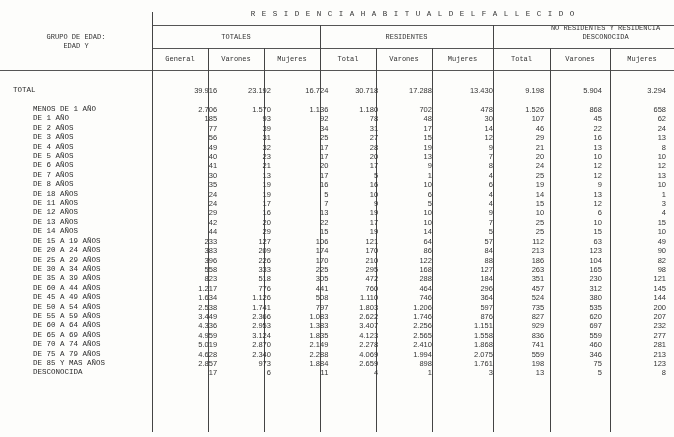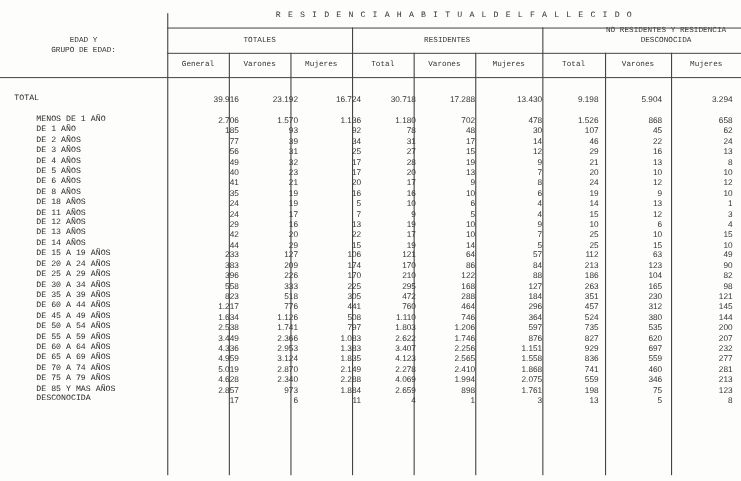--- a/index.html
+++ b/index.html
@@ -14,22 +14,22 @@
   td.num { text-align:right; font-family:"Liberation Sans","DejaVu Sans",sans-serif; font-size:7.6px; color:#333; }
   tr.total td { height:18px; }
   tr.spacer td { height:5px; }
 </style>
 </head>
 <body>
 
 <div class="hdr" style="left:152px; width:522px; top:10px; letter-spacing:1px; font-size:7.5px;">R E S I D E N C I A   H A B I T U A L   D E L   F A L L E C I D O</div>
 
 <div class="hdr" style="left:0; width:152px; top:33px; line-height:9px;">
+  <div>GRUPO DE EDAD:</div>
   <div>EDAD Y</div>
-  <div>GRUPO DE EDAD:</div>
 </div>
 
 <div class="hdr" style="left:152px; width:168px; top:33px;">TOTALES</div>
 <div class="hdr" style="left:320px; width:173px; top:33px;">RESIDENTES</div>
 <div class="hdr" style="left:515px; width:181px; top:24px; line-height:9px; padding:0 25px; box-sizing:border-box;">NO RESIDENTES Y RESIDENCIA DESCONOCIDA</div>
 
 <div class="hdr" style="left:152px; width:56px; top:55px;">General</div>
 <div class="hdr" style="left:208px; width:56px; top:55px;">Varones</div>
 <div class="hdr" style="left:264px; width:56px; top:55px;">Mujeres</div>
 <div class="hdr" style="left:320px; width:56px; top:55px;">Total</div>
@@ -160,20 +160,32 @@
         <td class="num" style="padding-right: 13px;">21</td>
         <td class="num" style="padding-right: 9px;">20</td>
         <td class="num" style="padding-right: 13px;">17</td>
         <td class="num" style="padding-right: 13px;">9</td>
         <td class="num" style="padding-right: 10px;">8</td>
         <td class="num" style="padding-right: 13px;">24</td>
         <td class="num" style="padding-right: 12px;">12</td>
         <td class="num" style="padding-right: 8px;">12</td>
       </tr>
       <tr class="row">
+        <td class="label" style="padding-left: 33px;">DE  7 AÑOS</td>
+        <td class="num" style="padding-right: 13px;">30</td>
+        <td class="num" style="padding-right: 13px;">13</td>
+        <td class="num" style="padding-right: 9px;">17</td>
+        <td class="num" style="padding-right: 13px;">5</td>
+        <td class="num" style="padding-right: 13px;">1</td>
+        <td class="num" style="padding-right: 10px;">4</td>
+        <td class="num" style="padding-right: 13px;">25</td>
+        <td class="num" style="padding-right: 12px;">12</td>
+        <td class="num" style="padding-right: 8px;">13</td>
+      </tr>
+      <tr class="row">
         <td class="label" style="padding-left: 33px;">DE  8 AÑOS</td>
         <td class="num" style="padding-right: 13px;">35</td>
         <td class="num" style="padding-right: 13px;">19</td>
         <td class="num" style="padding-right: 9px;">16</td>
         <td class="num" style="padding-right: 13px;">16</td>
         <td class="num" style="padding-right: 13px;">10</td>
         <td class="num" style="padding-right: 10px;">6</td>
         <td class="num" style="padding-right: 13px;">19</td>
         <td class="num" style="padding-right: 12px;">9</td>
         <td class="num" style="padding-right: 8px;">10</td>

